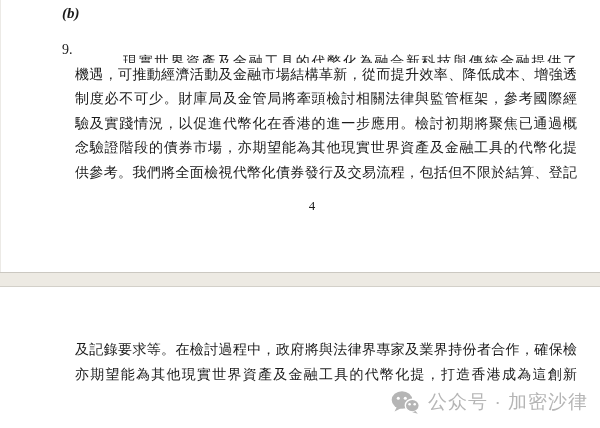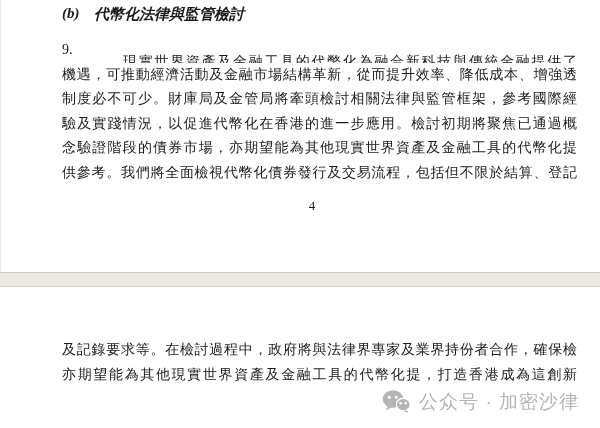--- a/index.html
+++ b/index.html
@@ -44,20 +44,21 @@
     font-size: 14px;
   }
   .line {
     height: 24.6px;
     line-height: 24.6px;
     overflow: hidden;
   }
   .just {
     text-align: justify;
     text-align-last: justify;
+    margin-left: 13px;
   }
   .line.first { display: flex; }
   .line.first .pnum { width: 61px; flex: none; }
   .line.first .ltext {
     flex: 1;
     text-align: justify;
     text-align-last: justify;
     margin-top: 12px;
   }
   .pageno {
@@ -83,42 +84,41 @@
     background: #ffffff;
   }
   .para2 {
     position: absolute;
     left: 62px; top: 51px;
     width: 515px;
     font-size: 14px;
   }
   .watermark {
     position: absolute;
-    right: 21px;
+    right: 12px;
     top: 102px;
     display: flex;
-    align-items: flex-start;
+    align-items: center;
     gap: 8px;
     color: #b5b5b5;
   }
   .watermark .wm-text {
     font-family: "Liberation Sans", "DejaVu Sans", sans-serif;
     font-size: 19px;
     letter-spacing: 1px;
     white-space: nowrap;
   }
   .wm-icon { width: 29px; height: 24px; display: block; }
 </style>
 </head>
 <body>
 
 <div class="page-top">
   <div class="heading">
     <span class="h-label">(b)</span>
-    <span class="h-title">代幣化法律與監管檢討</span>
   </div>
 
   <div class="para">
     <div class="line first">
       <span class="pnum">9.</span>
       <span class="ltext">現實世界資產及金融工具的代幣化為融合新科技與傳統金融提供了</span>
     </div>
     <div class="line just">機遇，可推動經濟活動及金融市場結構革新，從而提升效率、降低成本、增強透</div>
     <div class="line just">制度必不可少。財庫局及金管局將牽頭檢討相關法律與監管框架，參考國際經</div>
     <div class="line just">驗及實踐情況，以促進代幣化在香港的進一步應用。檢討初期將聚焦已通過概</div>

